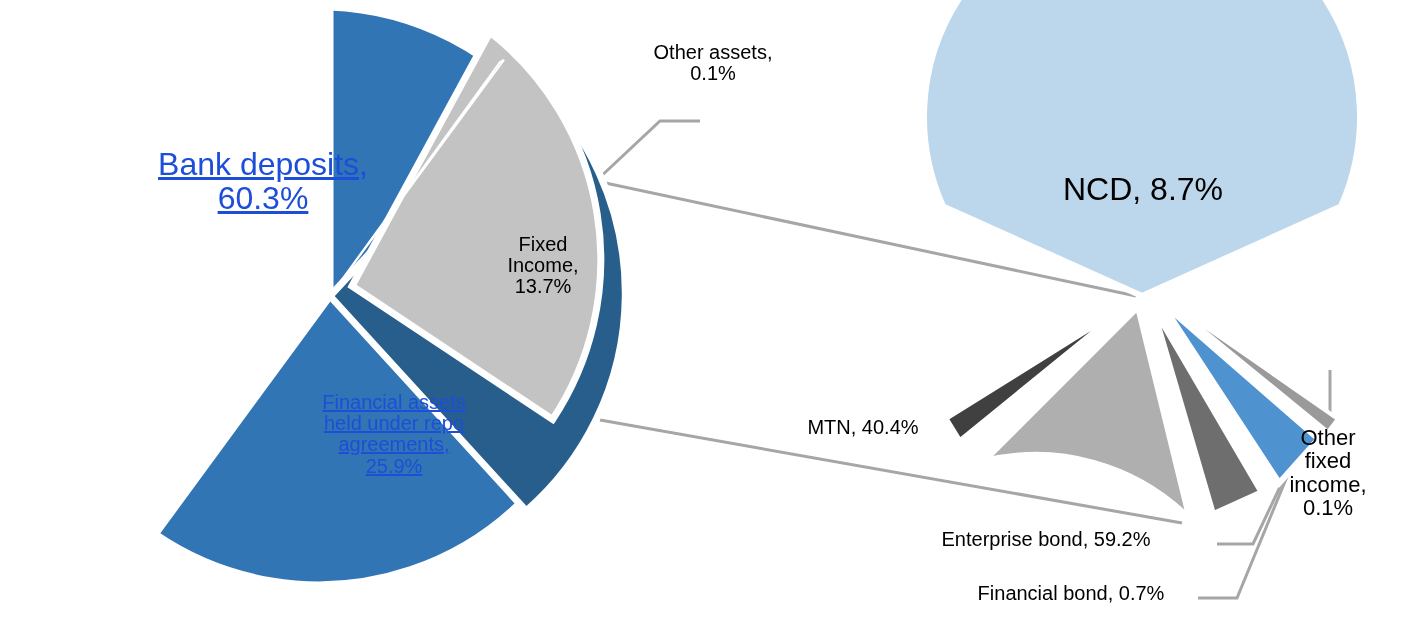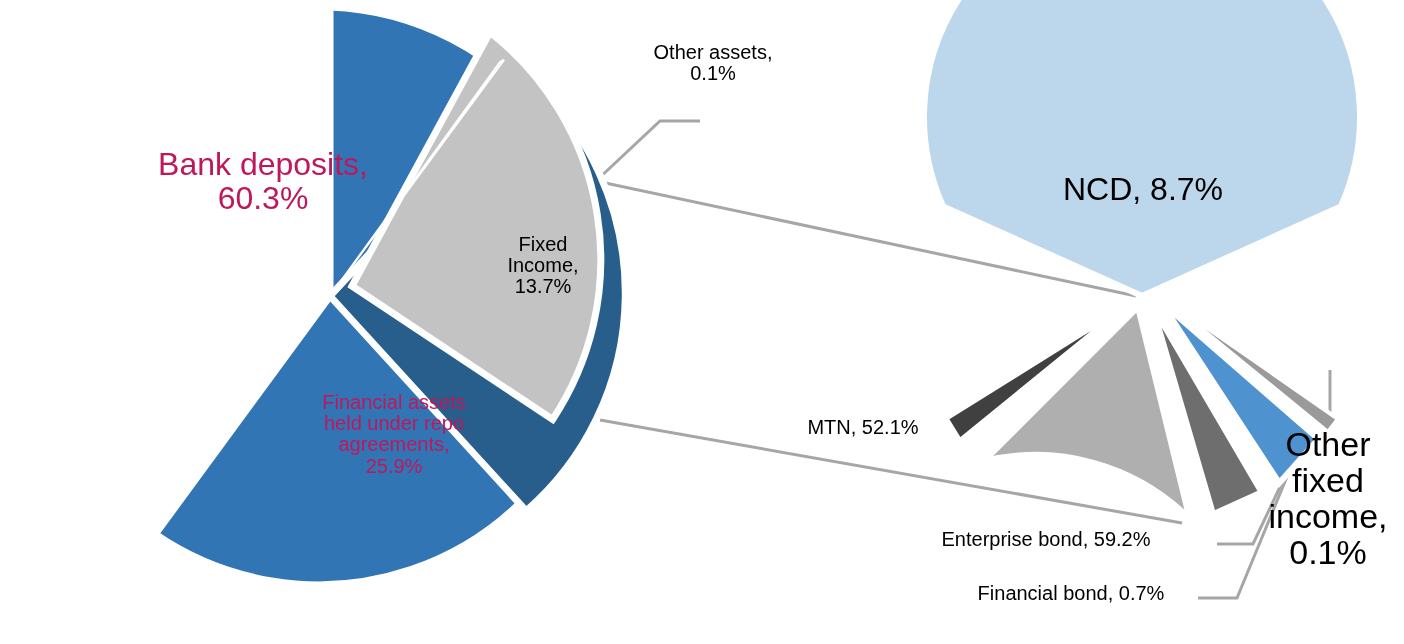--- a/index.html
+++ b/index.html
@@ -24,23 +24,23 @@
   }
   .lbl {
     position: absolute;
     text-align: center;
     line-height: 1.06;
     white-space: pre-line;
     font-family: "Liberation Sans", sans-serif;
     font-weight: 400;
     pointer-events: none;
   }
-  .lbl-inside-light { color: #be185d; }
+  .lbl-inside-light { color: #1d4ed8; text-decoration: underline; }
   .lbl-dark { color: #000000; }
-  .f30 { font-size: 34px; }
+  .f30 { font-size: 22px; }
   .f31 { font-size: 20px; }
   .f32 { font-size: 32px; }
 </style>
 </head>
 <body>
 
 <div id="canvas">
 
   <svg class="figure" viewBox="0 0 1404 644" xmlns="http://www.w3.org/2000/svg">
 
@@ -104,21 +104,21 @@
   <div class="lbl lbl-dark f31" style="left:458px; top:234px; width:170px;">Fixed
 Income,
 13.7%</div>
 
   <div class="lbl lbl-dark f31" style="left:598px; top:42px; width:230px;">Other assets,
 0.1%</div>
 
   <div class="lbl lbl-dark f32" style="left:1038px; top:173px; width:210px;">NCD, 8.7%</div>
 
 
-  <div class="lbl lbl-dark f31" style="left:768px; top:417px; width:190px;">MTN, 52.1%</div>
+  <div class="lbl lbl-dark f31" style="left:768px; top:417px; width:190px;">MTN, 40.4%</div>
 
   <div class="lbl lbl-dark f31" style="left:872px; top:529px; width:348px;">Enterprise bond, 59.2%</div>
 
   <div class="lbl lbl-dark f31" style="left:903px; top:583px; width:336px;">Financial bond, 0.7%</div>
 
   <div class="lbl lbl-dark f30" style="left:1258px; top:426px; width:140px;">Other
 fixed
 income,
 0.1%</div>
 

